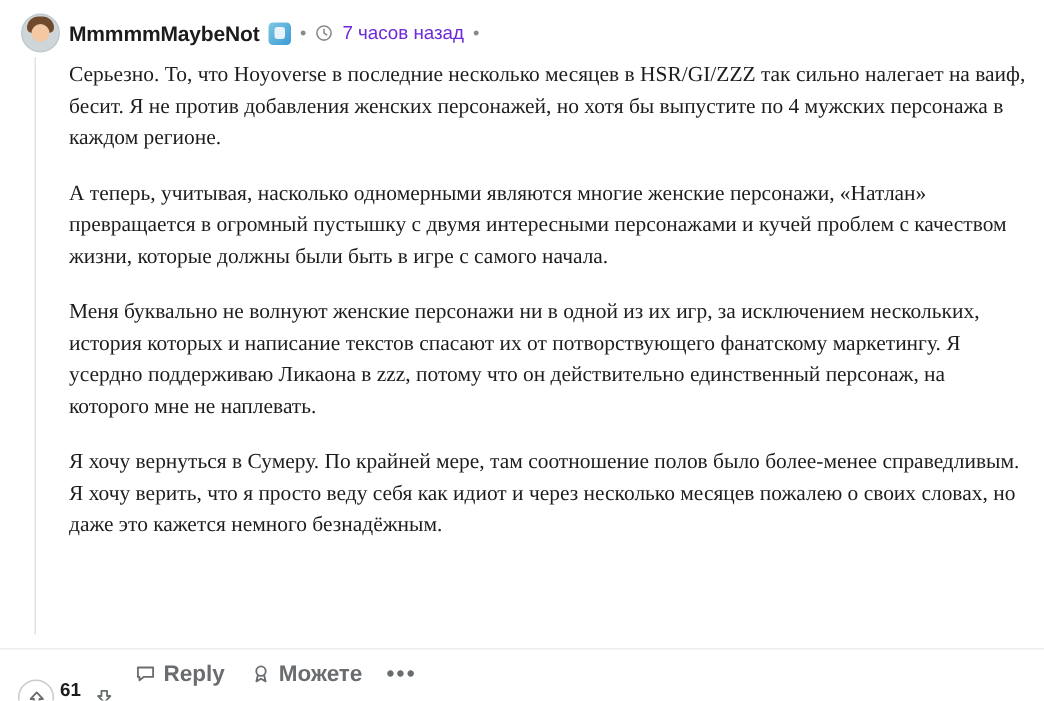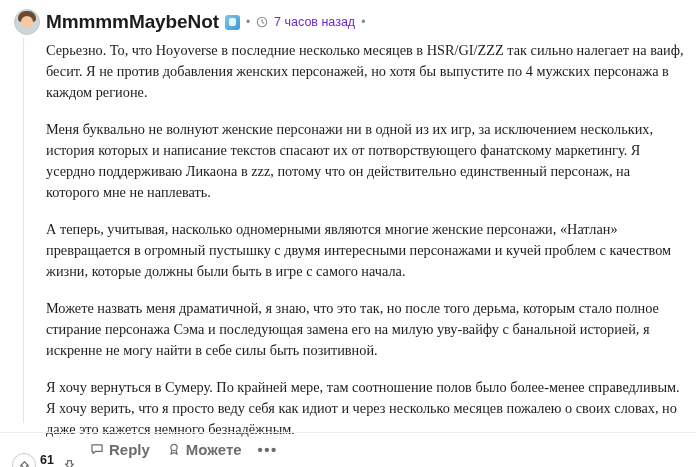--- a/index.html
+++ b/index.html
@@ -47,21 +47,21 @@
     border-radius: 9px 9px 4px 4px;
   }
   .avatar .face {
     position: absolute;
     left: 6px; top: 6px;
     width: 12px; height: 12px;
     background: #f3c8a3;
     border-radius: 50%;
   }
   .username {
-    font-size: 19px;
+    font-size: 14px;
     font-weight: bold;
     color: #1c1c1c;
     letter-spacing: -0.1px;
   }
   .badge-icon {
     width: 15px;
     height: 15px;
     border-radius: 3px;
     background: linear-gradient(135deg,#7ec8e3,#3c9ad6);
     display: inline-block;
@@ -202,23 +202,22 @@
         <circle cx="8" cy="8" r="6.3"></circle>
         <path d="M8 4.6V8l2.4 1.6" stroke-linecap="round"></path>
       </svg>
     </span>
     <span class="timestamp">7 часов назад</span>
     <span class="dot">•</span>
   </div>
 
   <div class="body">
     <p>Серьезно. То, что Hoyoverse в последние несколько месяцев в HSR/GI/ZZZ так сильно налегает на ваиф, бесит. Я не против добавления женских персонажей, но хотя бы выпустите по 4 мужских персонажа в каждом регионе.</p>
+    <p>А теперь, учитывая, насколько одномерными являются многие женские персонажи, «Натлан» превращается в огромный пустышку с двумя интересными персонажами и кучей проблем с качеством жизни, которые должны были быть в игре с самого начала.</p>
     <p>Меня буквально не волнуют женские персонажи ни в одной из их игр, за исключением нескольких, история которых и написание текстов спасают их от потворствующего фанатскому маркетингу. Я усердно поддерживаю Ликаона в zzz, потому что он действительно единственный персонаж, на которого мне не наплевать.</p>
-    <p>А теперь, учитывая, насколько одномерными являются многие женские персонажи, «Натлан» превращается в огромный пустышку с двумя интересными персонажами и кучей проблем с качеством жизни, которые должны были быть в игре с самого начала.</p>
-    <p>Можете назвать меня драматичной, я знаю, что это так, но после того дерьма, которым стало полное стирание персонажа Сэма и последующая замена его на милую уву-вайфу с банальной историей, я искренне не могу найти в себе силы быть позитивной.</p>
     <p>Я хочу вернуться в Сумеру. По крайней мере, там соотношение полов было более-менее справедливым. Я хочу верить, что я просто веду себя как идиот и через несколько месяцев пожалею о своих словах, но даже это кажется немного безнадёжным.</p>
   </div>
 
   <div class="divider"></div>
 
   <div class="footer">
     <div class="vote-group">
       <span class="icon-btn">
         <svg width="13" height="13" viewBox="0 0 16 16" fill="none" stroke="#6a6d6f" stroke-width="1.5" stroke-linecap="round" stroke-linejoin="round">
           <path d="M8 3.2 L13 8.6 H10.3 V12.8 H5.7 V8.6 H3 Z"></path>

